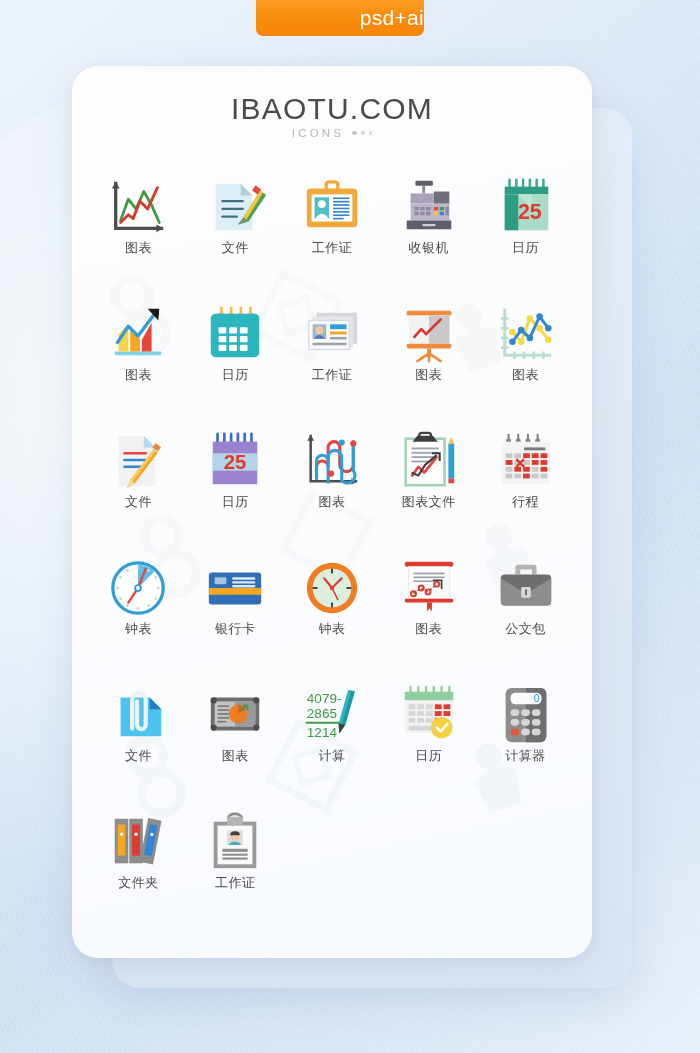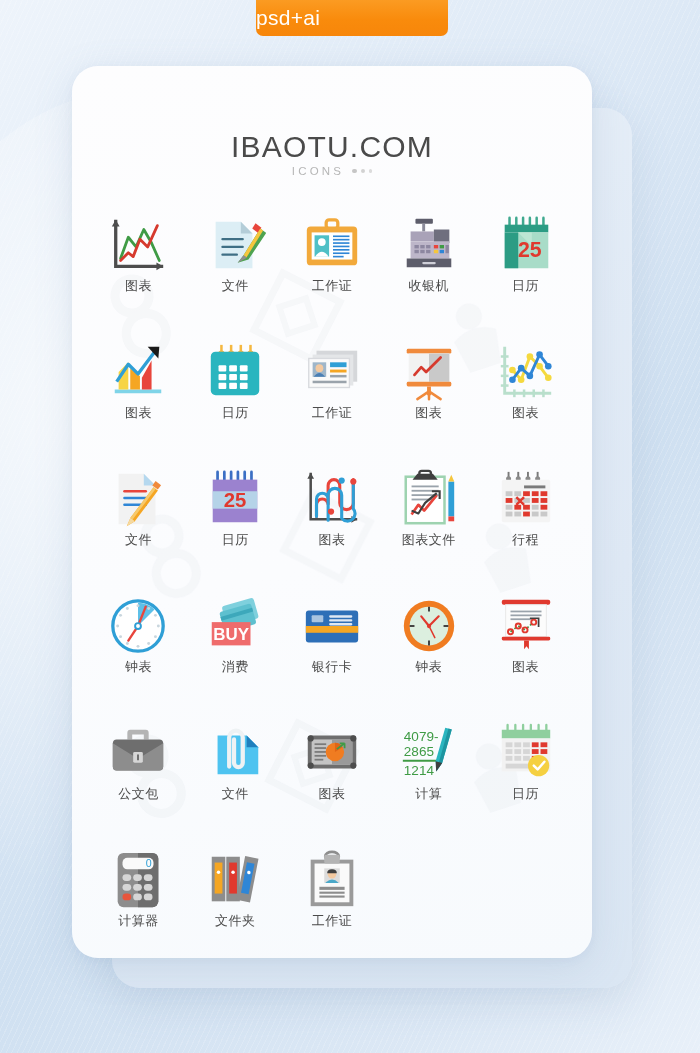--- a/index.html
+++ b/index.html
@@ -23,27 +23,27 @@
     position:absolute; left:-140px; top:90px; width:560px; height:820px;
     border-radius: 50% 44% 48% 52%;
     background: radial-gradient(ellipse at 40% 40%, rgba(255,255,255,0.72), rgba(255,255,255,0) 68%);
     pointer-events:none;
   }
 
   
   .tag {
     position: absolute;
     left: 256px; top: 0px;
-    width: 192px; height: 36px;
+    width: 168px; height: 36px;
     background: linear-gradient(180deg, #fb9b22 0%, #f98b0c 55%, #f7860a 100%);
     border-radius: 0 0 7px 7px;
     color: #fff;
     font-size: 21px;
     line-height: 36px;
-    text-align: left;
+    text-align: right;
     letter-spacing: .3px;
     z-index: 5;
   }
 
   
   .card-back {
     position: absolute;
     left: 112px; top: 108px;
     width: 520px; height: 880px;
     background: linear-gradient(160deg,#e7eff8 0%, #dfe9f5 60%, #dae6f3 100%);
@@ -56,21 +56,21 @@
     position: absolute;
     left: 72px; top: 66px;
     width: 520px; height: 892px;
     background: linear-gradient(168deg,#fdfdfe 0%, #fbfcfe 55%, #f7fafd 100%);
     border-radius: 26px;
     box-shadow: 0 10px 38px rgba(110,140,180,0.17), 0 2px 8px rgba(110,140,180,0.08);
     overflow: hidden;
   }
 
   .card-header {
-    padding-top: 64px;
+    padding-top: 26px;
     text-align: center;
   }
   .brand {
     font-size: 30px;
     letter-spacing: 1.2px;
     color: #4a4a4a;
     font-weight: 400;
   }
   .sub-row {
     margin-top: 1px;
@@ -555,34 +555,20 @@
               <circle cx="21" cy="14" r="1.5"></circle>
           </g>
           <line x1="32" y1="32" x2="40" y2="12" stroke="#e8453c" stroke-width="2.4" stroke-linecap="round"></line>
           <line x1="32" y1="32" x2="22" y2="47" stroke="#e8453c" stroke-width="2.4" stroke-linecap="round"></line>
           <circle cx="32" cy="32" r="3" fill="#fff" stroke="#2f9fd6" stroke-width="2"></circle>
         </svg>
       </div>
       <div class="lbl">钟表</div>
     </div>
 
-    <div class="cell">
-      <div class="ico">
-        <svg viewBox="0 0 64 64">
-          <g transform="rotate(-16 34 24)">
-            <rect x="22" y="8" width="34" height="22" rx="3" fill="#7fd0dd"></rect>
-            <rect x="18" y="13" width="34" height="22" rx="3" fill="#5ec0cf"></rect>
-            <rect x="18" y="18" width="34" height="4" fill="#3da8bb"></rect>
-          </g>
-          <rect x="8" y="28" width="40" height="24" fill="#ef6c6c"></rect>
-          <text x="28" y="46" font-family="Liberation Sans, sans-serif" font-size="17.5" font-weight="bold" fill="#fff" text-anchor="middle">BUY</text>
-        </svg>
-      </div>
-      <div class="lbl">消费</div>
-    </div>
 
     <div class="cell">
       <div class="ico">
         <svg viewBox="0 0 64 64">
           <rect x="5" y="16" width="54" height="33" rx="3" fill="#2e6fb7"></rect>
           <rect x="5" y="32" width="54" height="7" fill="#f5a623"></rect>
           <rect x="11" y="21" width="12" height="7" rx="1" fill="#a9c4e0"></rect>
           <g fill="#dfe8f3">
             <rect x="29" y="21" width="24" height="2.4" rx="1.2"></rect>
             <rect x="29" y="25" width="24" height="2.4" rx="1.2"></rect>

